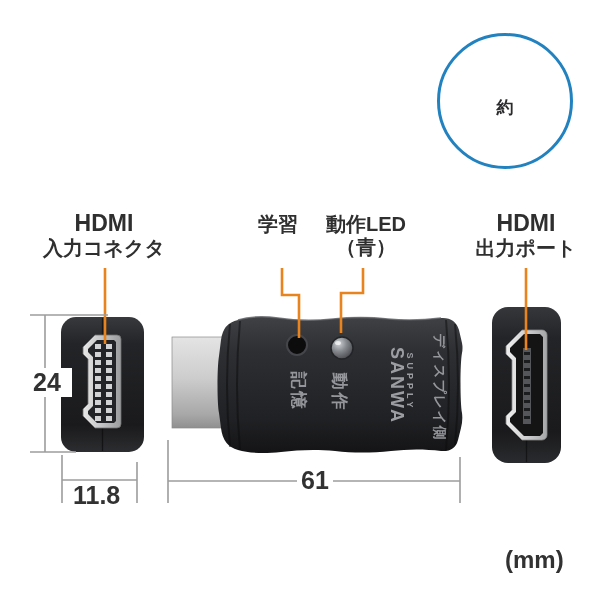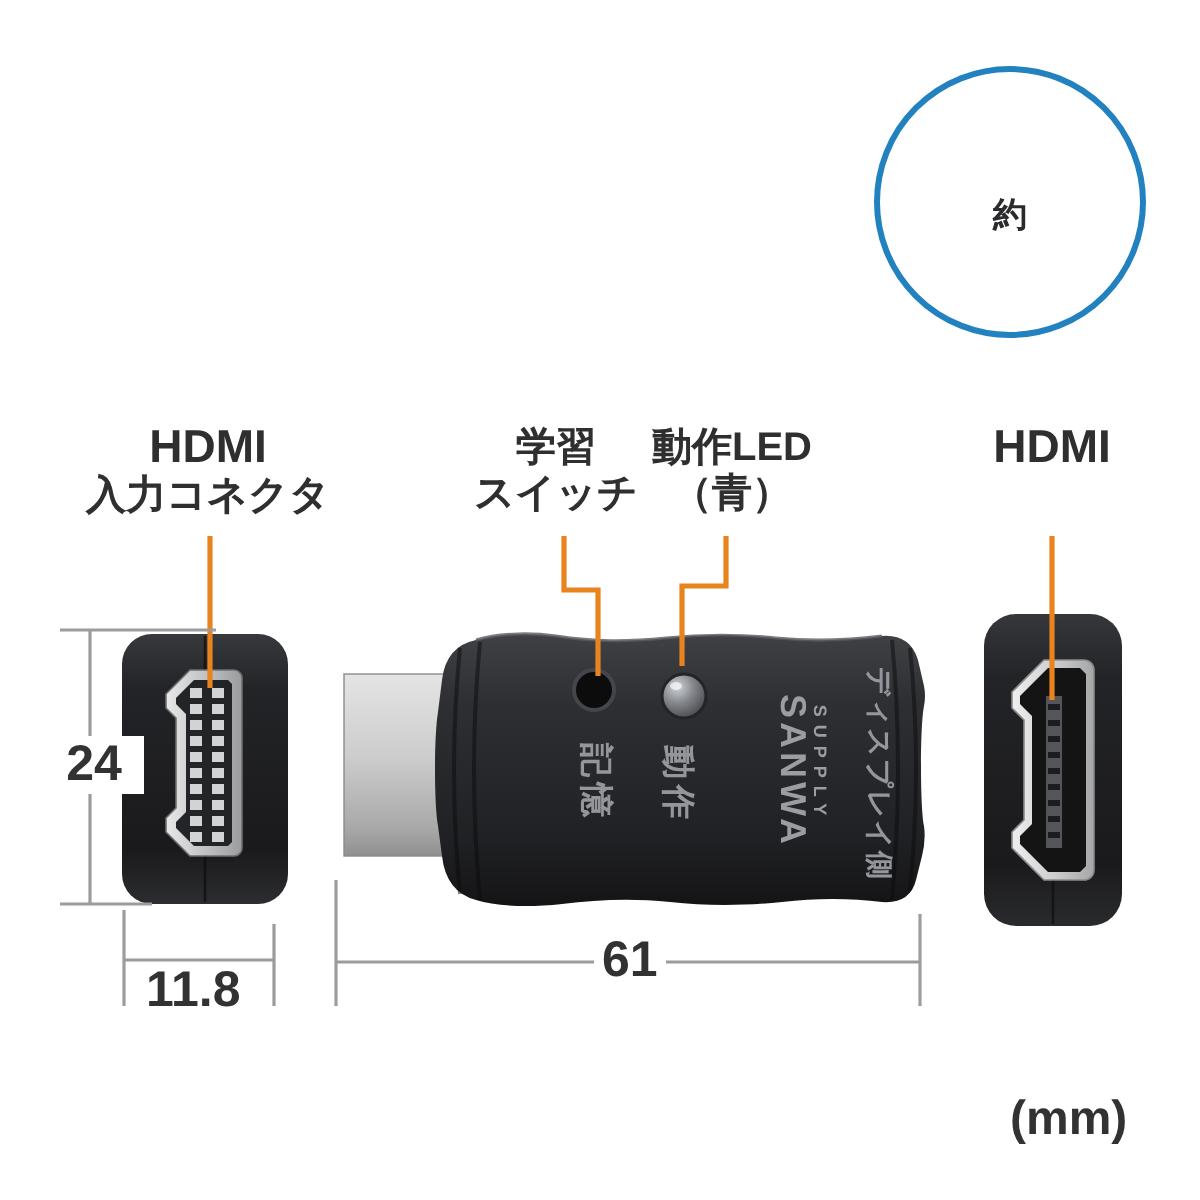--- a/index.html
+++ b/index.html
@@ -45,28 +45,28 @@
       <span class="weight-approx">約</span>
     </div>
   </div>
 
   <div class="callout" style="left:32px;top:211px;width:144px;">
     <div class="l1">HDMI</div>
     <div class="l2">入力コネクタ</div>
   </div>
   <div class="callout" style="left:218px;top:213px;width:120px;">
     <div class="l1 jp">学習</div>
-    <div class="l2">スイッチ</div>
   </div>
   <div class="callout" style="left:303px;top:213px;width:126px;">
     <div class="l1 jp">動作LED</div>
     <div class="l2">（青）</div>
   </div>
   <div class="callout" style="left:454px;top:211px;width:144px;">
     <div class="l1">HDMI</div>
+    <div class="l2">出力ポート</div>
   </div>
 
   <svg style="left:57px;top:313px;" width="90" height="142" viewBox="0 0 90 142">
     <defs>
       <linearGradient id="bodyL" x1="0" y1="0" x2="0" y2="1">
         <stop offset="0" stop-color="#38393d"></stop>
           <stop offset="0.2" stop-color="#232427"></stop>
         <stop offset="0.8" stop-color="#1a1a1c"></stop>
           <stop offset="1" stop-color="#2c2d30"></stop>
       </linearGradient>

